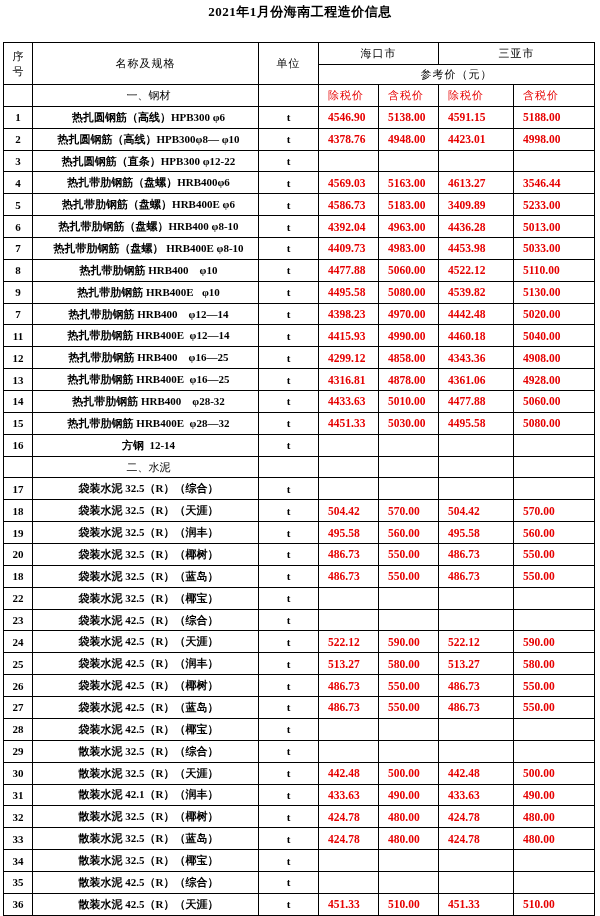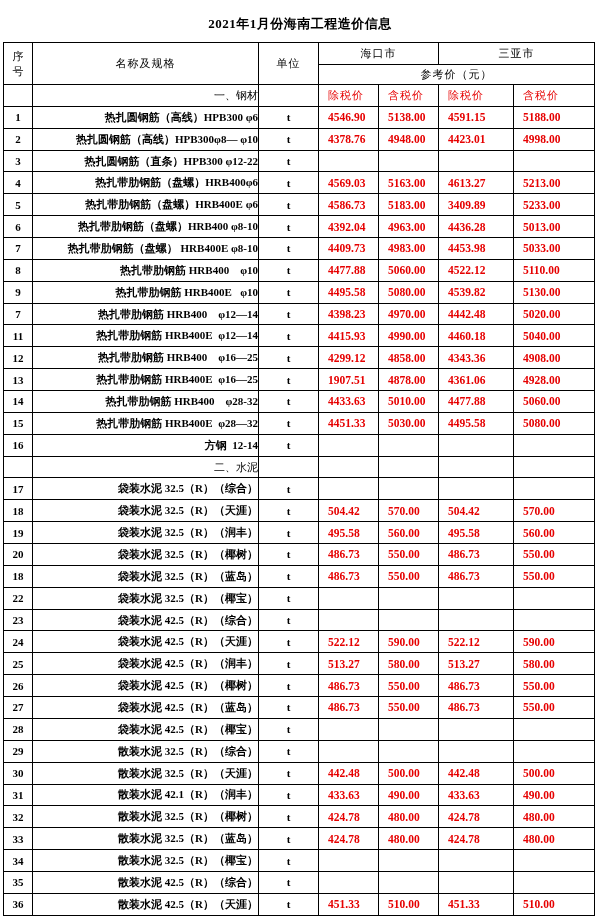--- a/index.html
+++ b/index.html
@@ -7,21 +7,21 @@
     margin: 0; padding: 0;
     width: 600px; height: 916px;
     background: #ffffff;
     color: #000000;
     font-family: "Liberation Serif", "DejaVu Serif", serif;
     position: relative;
     overflow: hidden;
   }
   .doc-title {
     position: absolute;
-    top: 15px; left: 0;
+    top: 3px; left: 0;
     width: 100%;
     text-align: center;
     font-size: 13px;
     font-weight: bold;
     letter-spacing: 0.5px;
   }
   table.price-table {
     position: absolute;
     left: 3px; top: 42px;
     width: 591px; height: 874px;
@@ -34,21 +34,21 @@
     font-size: 11px;
     overflow: hidden;
     vertical-align: middle;
     background: #ffffff;
   }
   thead tr.hrow-1 { height: 22px; }
   thead tr.hrow-2 { height: 20px; }
   thead th { font-weight: normal; text-align: center; letter-spacing: 1px; }
   th.h-seq span { display: block; line-height: 15px; letter-spacing: 0; }
   td.c-no   { text-align: center; font-weight: bold; }
-  td.c-name { text-align: right; padding-left: 6px; font-weight: bold; white-space: pre; }
+  td.c-name { text-align: center; padding-left: 6px; font-weight: bold; white-space: pre; }
   td.c-unit { text-align: center; font-weight: bold; }
   td.c-price {
     text-align: left;
     padding-left: 9px;
     font-weight: bold;
     font-size: 11.5px;
     color: var(--price-red);
     white-space: pre;
   }
   tr.section-row td { font-weight: normal; }
@@ -125,21 +125,21 @@
     <td class="c-price"></td>
   </tr>
 
   <tr>
     <td class="c-no">4</td>
     <td class="c-name">热扎带肋钢筋（盘螺）HRB400φ6</td>
     <td class="c-unit">t</td>
     <td class="c-price">4569.03</td>
     <td class="c-price">5163.00</td>
     <td class="c-price">4613.27</td>
-    <td class="c-price">5213.00</td>
+    <td class="c-price">3546.44</td>
   </tr>
 
   <tr>
     <td class="c-no">5</td>
     <td class="c-name">热扎带肋钢筋（盘螺）HRB400E φ6</td>
     <td class="c-unit">t</td>
     <td class="c-price">4586.73</td>
     <td class="c-price">5183.00</td>
     <td class="c-price">3409.89</td>
     <td class="c-price">5233.00</td>
@@ -212,21 +212,21 @@
     <td class="c-price">4299.12</td>
     <td class="c-price">4858.00</td>
     <td class="c-price">4343.36</td>
     <td class="c-price">4908.00</td>
   </tr>
 
   <tr>
     <td class="c-no">13</td>
     <td class="c-name">热扎带肋钢筋 HRB400E  φ16—25</td>
     <td class="c-unit">t</td>
-    <td class="c-price">1907.51</td>
+    <td class="c-price">4316.81</td>
     <td class="c-price">4878.00</td>
     <td class="c-price">4361.06</td>
     <td class="c-price">4928.00</td>
   </tr>
 
   <tr>
     <td class="c-no">14</td>
     <td class="c-name">热扎带肋钢筋 HRB400    φ28-32</td>
     <td class="c-unit">t</td>
     <td class="c-price">4433.63</td>

